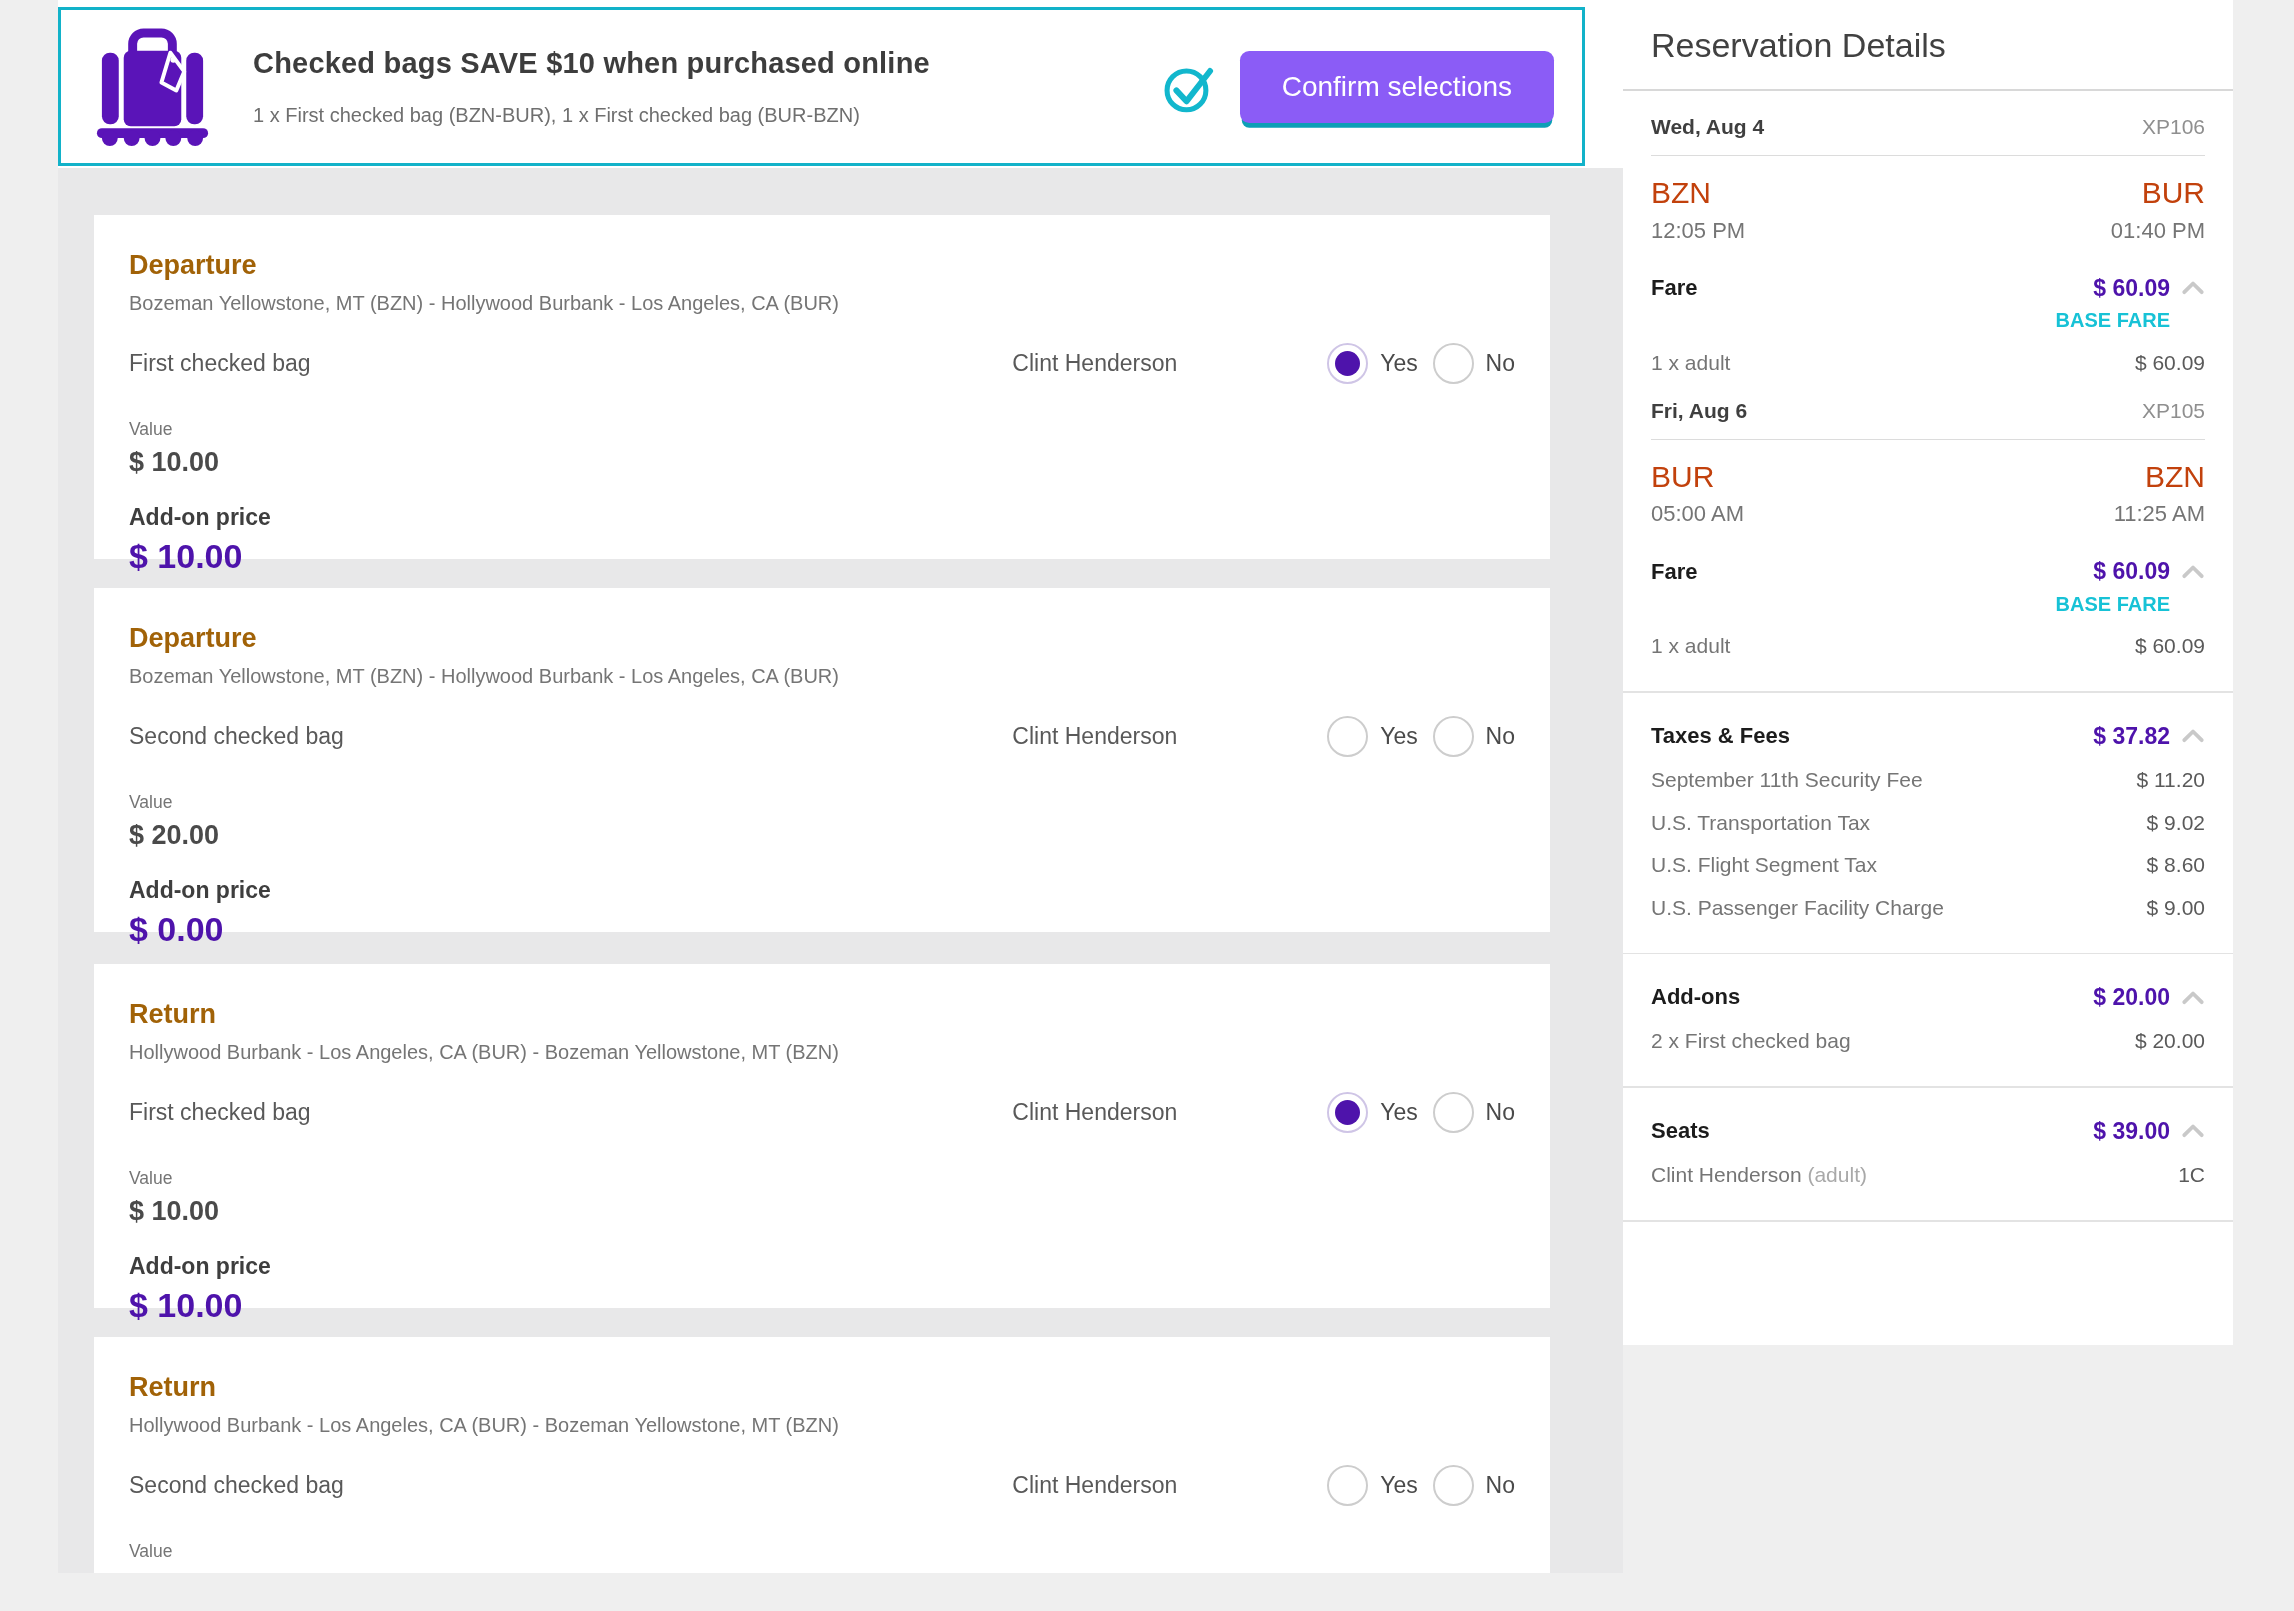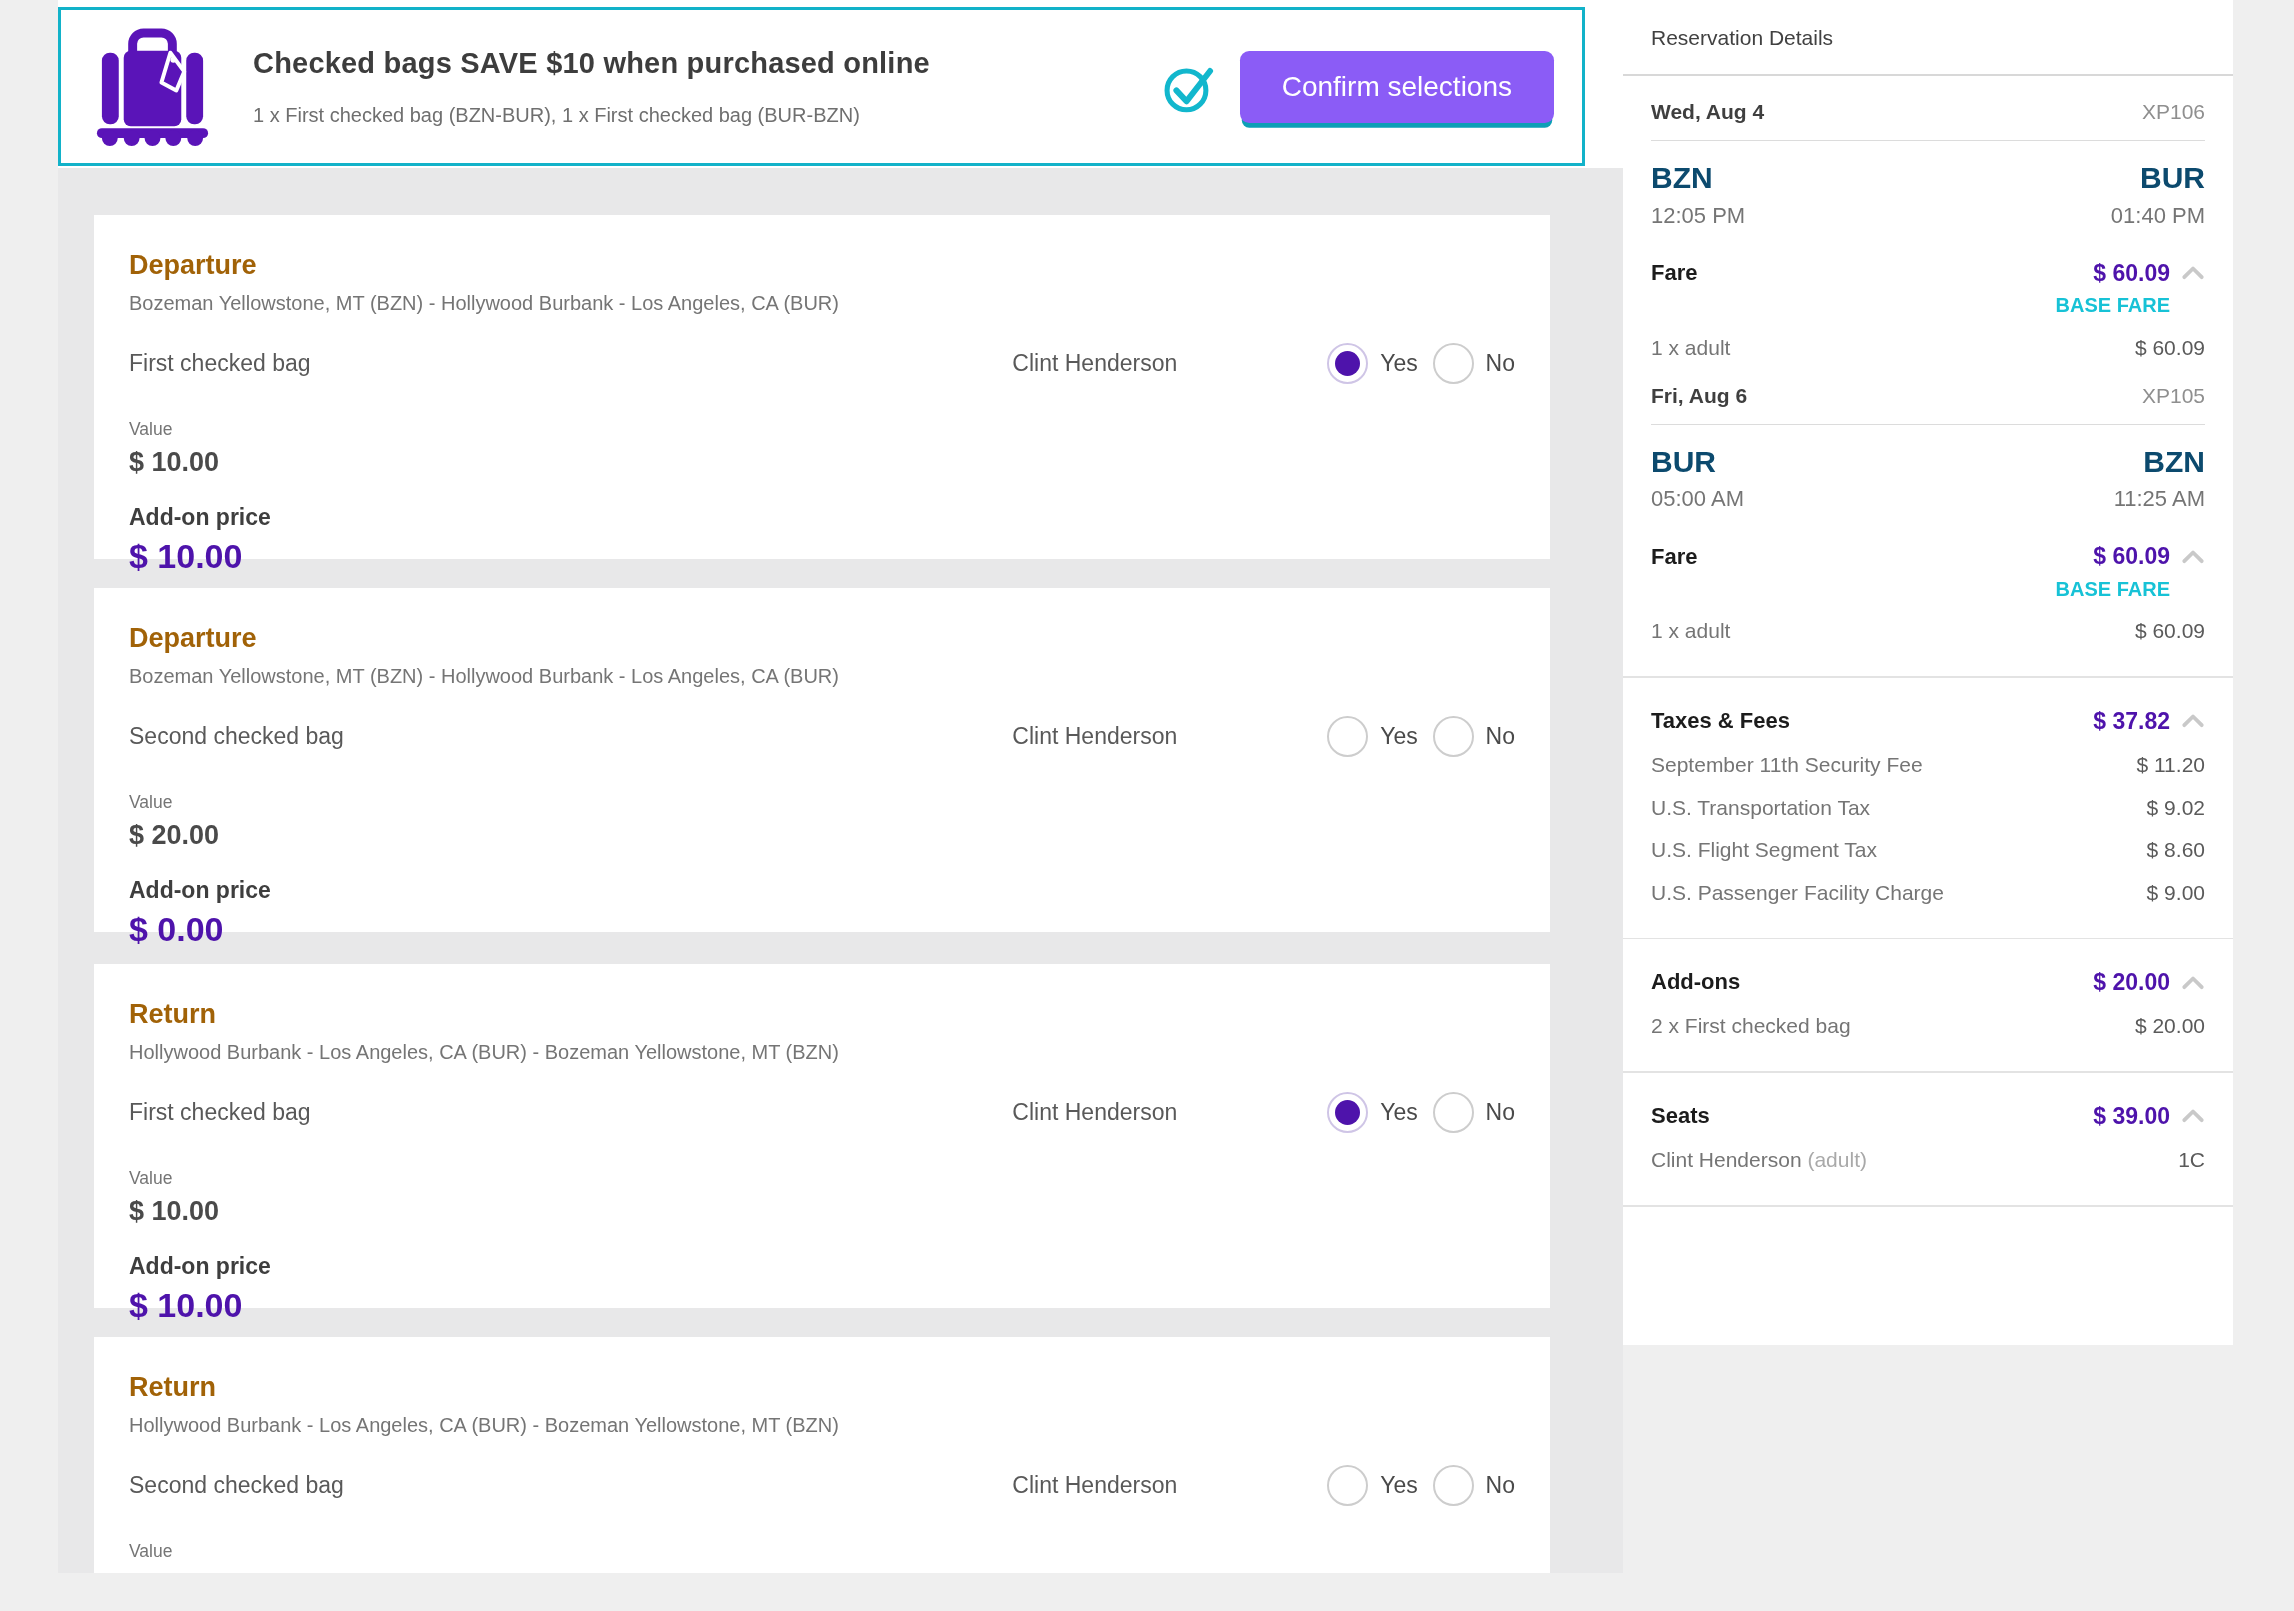--- a/index.html
+++ b/index.html
@@ -44,29 +44,29 @@
   .radio-label:last-child { margin-right:0; }
   .value-label  { font-size:17.5px; color:#757575; margin-top:35px; }
   .value-amt    { font-size:27px; font-weight:700; color:#4a4a4a; margin-top:7.4px; }
   .addon-label  { font-size:23px; font-weight:700; color:#3e3e3e; margin-top:26px; }
   .addon-amt    { font-size:34px; font-weight:700; color:#4e13ab; margin-top:5.5px; }
   .card-1 { top:215px; } .card-2 { top:588px; } .card-3 { top:964px; } .card-4 { top:1337px; }
 
   
   .sidebar { position:absolute; left:1623px; top:0; width:610px; height:1345px;
              background:#ffffff; padding:0 28px 0 28px; }
-  .sb-title { font-size:21px; color:#414141; padding:26px 0 24px 0; }
+  .sb-title { font-size:34px; color:#414141; padding:26px 0 24px 0; }
   .divider-full  { height:1.8px; background:#d8d8d8; margin:0 -28px; }
   .divider-sect  { height:1.8px; background:#e3e3e3; margin:33px -28px 0 -28px; }
   .divider-thin  { height:0.9px; background:#dcdcdc; margin-top:16.6px; }
   .date-row { display:flex; justify-content:space-between; align-items:baseline; margin-top:24px; }
   .f-date { font-size:21px; font-weight:700; color:#3f3f3f; }
   .f-num  { font-size:21px; color:#8f8f8f; }
   .airport-row { display:flex; justify-content:space-between; margin-top:20px; }
-  .airport { font-size:30px; font-weight:700; color:#0c4a6e; }
+  .airport { font-size:30px; font-weight:400; color:#c2410c; }
   .time-row { display:flex; justify-content:space-between; margin-top:7.4px; }
   .time { font-size:22px; color:#757575; }
   .fare-row { display:flex; justify-content:space-between; align-items:center; margin-top:31px; }
   .sec-label { font-size:22px; font-weight:700; color:#1c1c1c; }
   .amt-wrap { display:flex; align-items:center; }
   .sec-amt { font-size:23px; font-weight:700; color:#4e13ab; }
   .chev { width:24px; height:15.7px; margin-left:11px; cursor:pointer; }
   .basefare { text-align:right; font-size:20px; font-weight:700; color:#17c2d6; margin-top:7.4px; padding-right:35px; }
   .item-row { display:flex; justify-content:space-between; margin-top:18.5px; }
   .item-name { font-size:21px; color:#757575; }

